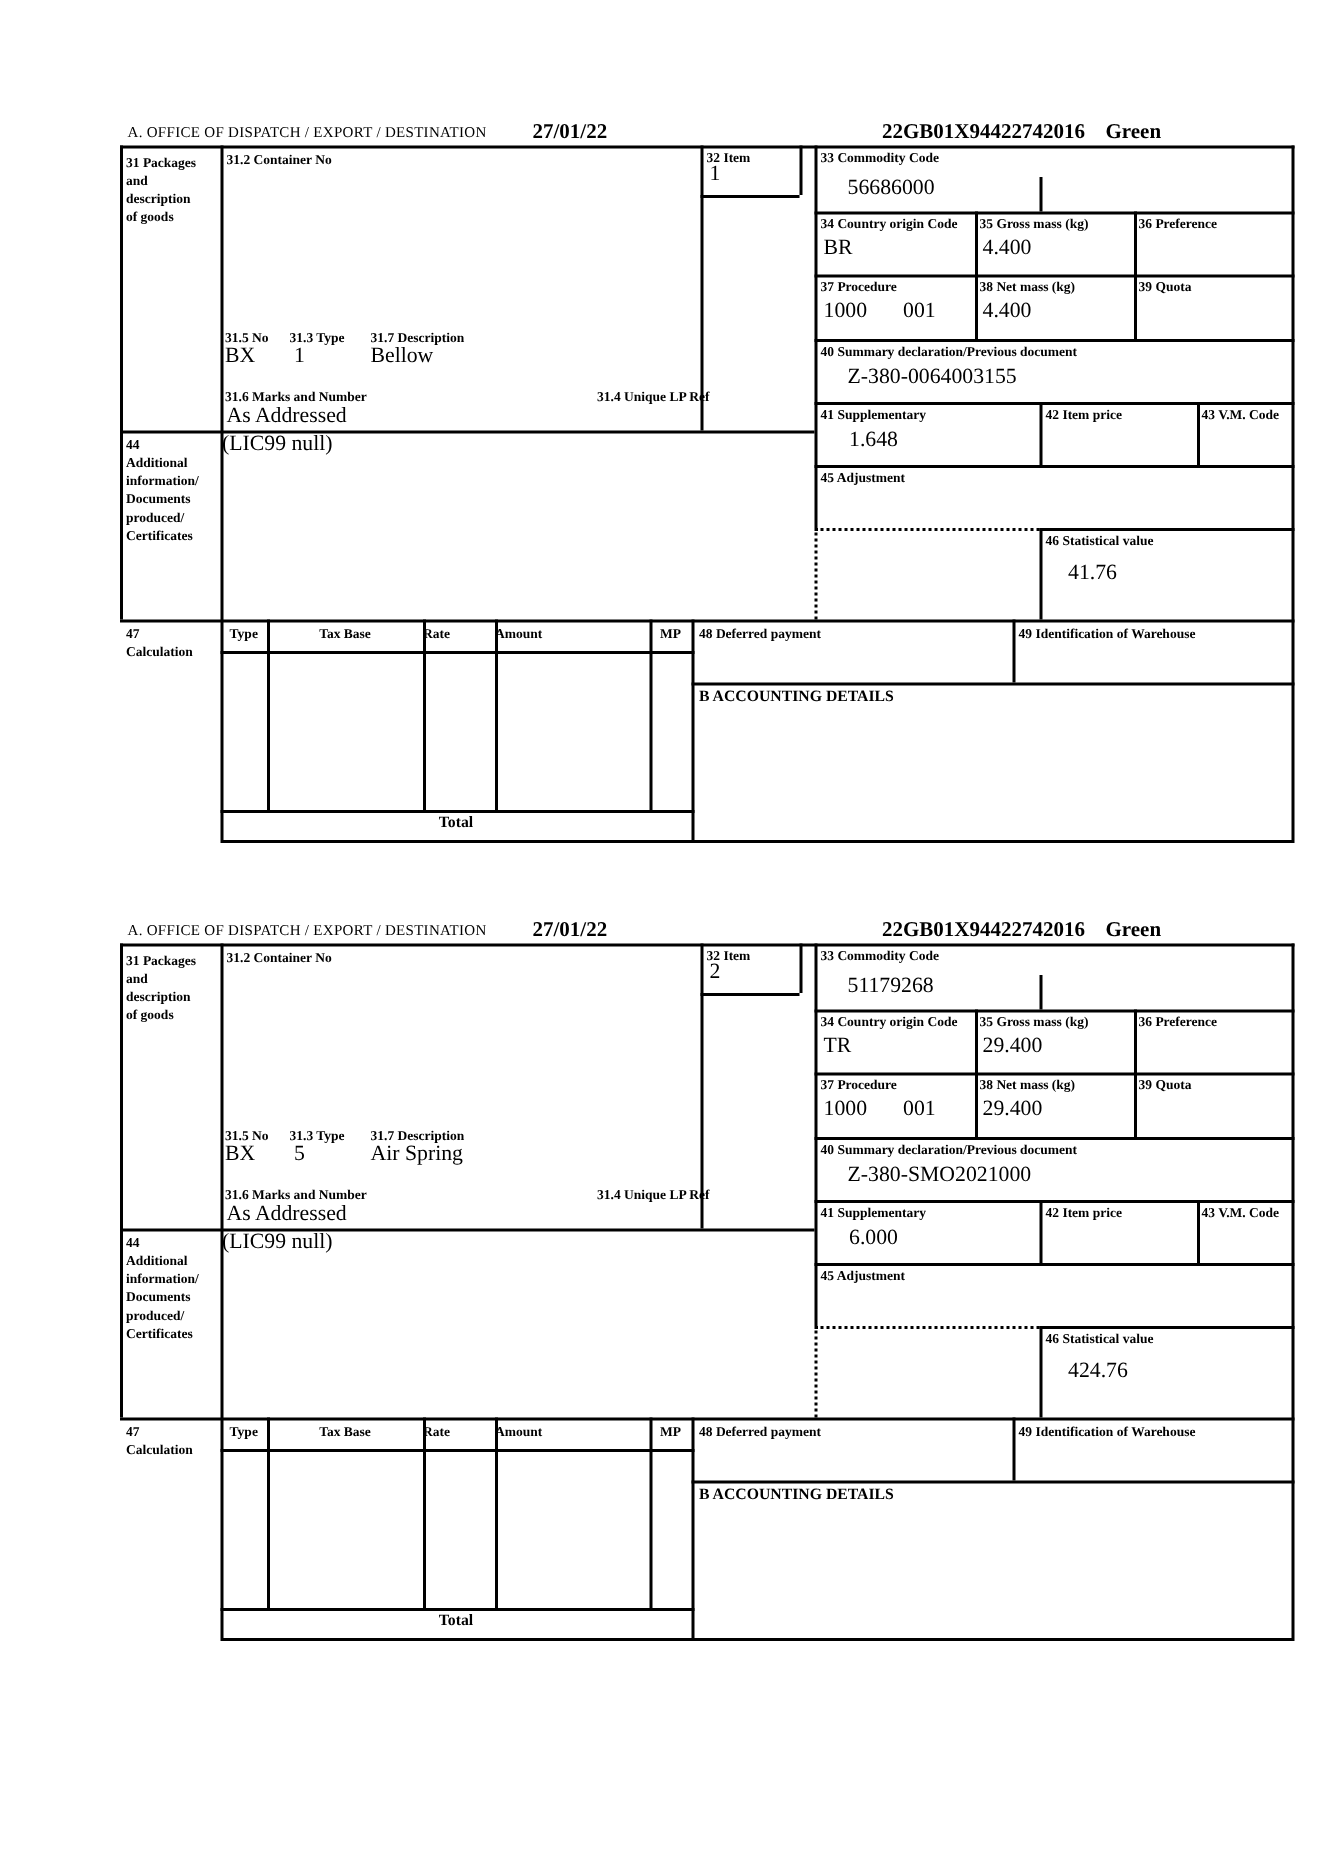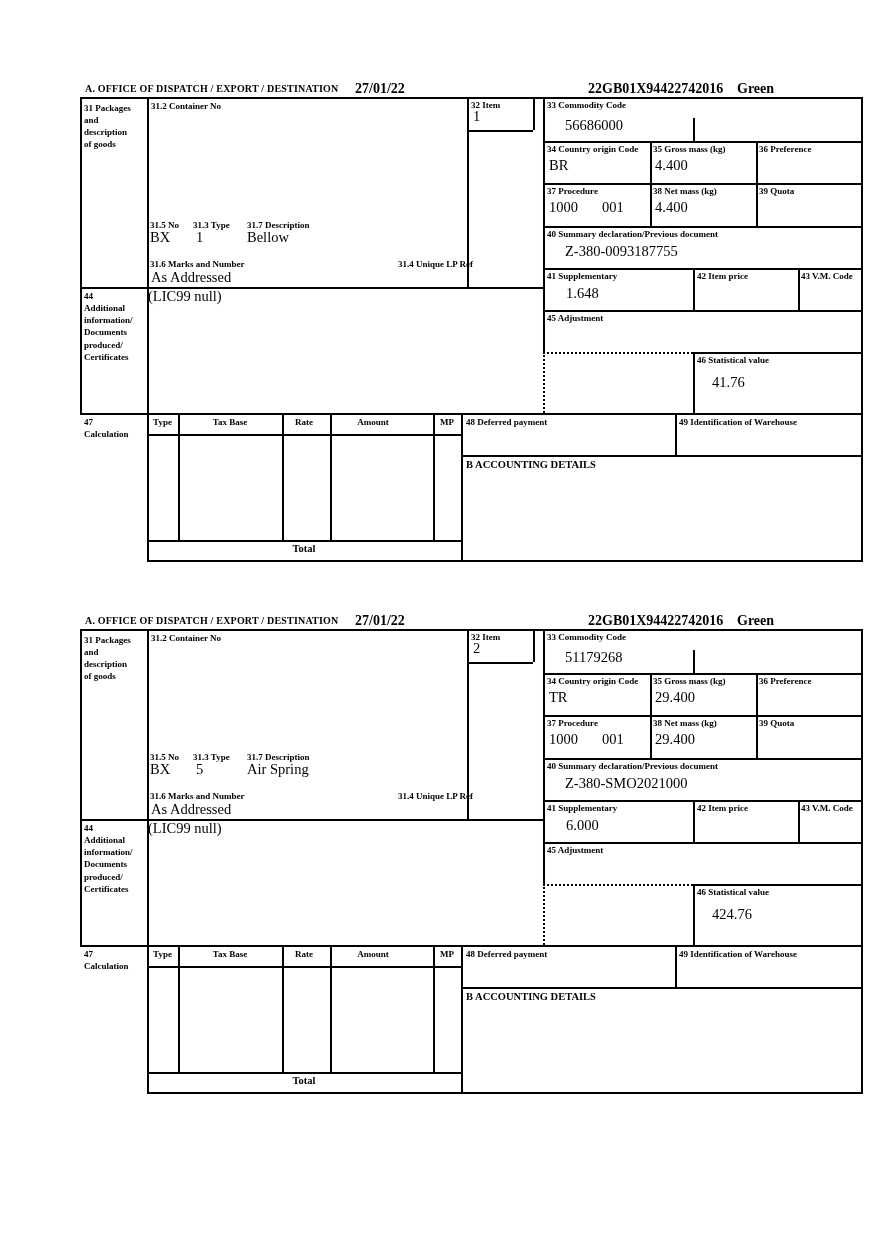--- a/index.html
+++ b/index.html
@@ -9,25 +9,25 @@
   #form0{top:82px}
   #form1{top:614px}
   .hl{position:absolute;height:0;border-top:2px solid #000}
   .hd{position:absolute;height:0;border-top:2px dotted #000}
   .vl{position:absolute;width:0;border-left:2px solid #000}
   .vd{position:absolute;width:0;border-left:2px dotted #000}
   .t{position:absolute;white-space:pre-line}
   .lbl{font-weight:bold;font-size:9px;line-height:1.35}
   .val{font-size:14.5px;line-height:1.05}
   .big{font-weight:bold;font-size:14px;line-height:1.05}
-  .hdr{font-weight:bold;font-size:10px;letter-spacing:.2px}
+  .hdr{font-weight:normal;font-size:10px;letter-spacing:.2px}
   .th{position:absolute;font-weight:bold;font-size:9px;top:335px}
   .b{font-weight:bold;font-size:10.5px}
   .c{text-align:center}
-  .r{text-align:center}
+  .r{text-align:left}
 </style>
 </head>
 <body>
 
 <div id="page">
 
   <div class="form" id="form0">
 
     <div class="t hdr" style="left:85px;top:1px">A. OFFICE OF DISPATCH / EXPORT / DESTINATION</div>
     <div class="t big" style="left:355px;top:0px">27/01/22</div>
@@ -101,21 +101,21 @@
     <div class="t lbl" style="left:653px;top:61px">35 Gross mass (kg)</div>
     <div class="t val" style="left:655px;top:76px">4.400</div>
     <div class="t lbl" style="left:759px;top:61px">36 Preference</div>
     <div class="t lbl" style="left:547px;top:103px">37 Procedure</div>
     <div class="t val" style="left:549px;top:118px">1000</div>
     <div class="t val" style="left:602px;top:118px">001</div>
     <div class="t lbl" style="left:653px;top:103px">38 Net mass (kg)</div>
     <div class="t val" style="left:655px;top:118px">4.400</div>
     <div class="t lbl" style="left:759px;top:103px">39 Quota</div>
     <div class="t lbl" style="left:547px;top:146px">40 Summary declaration/Previous document</div>
-    <div class="t val" style="left:565px;top:162px">Z-380-0093187755</div>
+    <div class="t val" style="left:565px;top:162px">Z-380-0064003155</div>
     <div class="t lbl" style="left:547px;top:188px">41 Supplementary</div>
     <div class="t val" style="left:566px;top:204px">1.648</div>
     <div class="t lbl" style="left:697px;top:188px">42 Item price</div>
     <div class="t lbl" style="left:801px;top:188px">43 V.M. Code</div>
     <div class="t lbl" style="left:547px;top:230px">45 Adjustment</div>
     <div class="t lbl" style="left:697px;top:272px">46 Statistical value</div>
     <div class="t val" style="left:712px;top:293px">41.76</div>
 
     <div class="t lbl" style="left:84px;top:334px">47
 Calculation</div>

